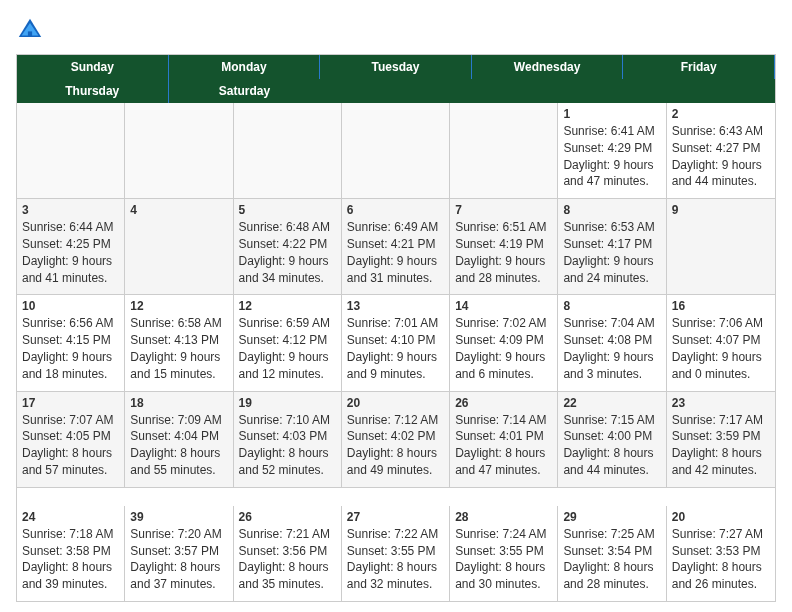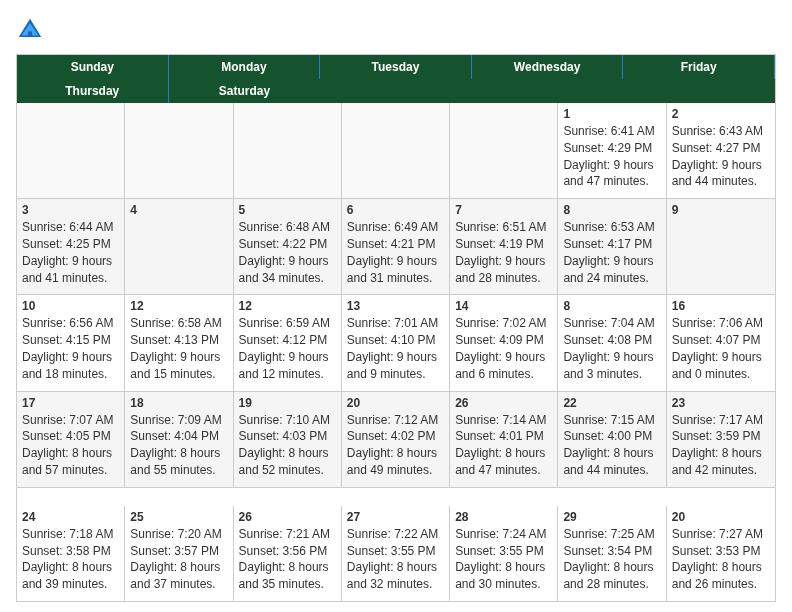--- a/index.html
+++ b/index.html
@@ -243,21 +243,21 @@
             <span class="day-num">23</span>
             <div class="day-info">Sunrise: 7:17 AM<br>Sunset: 3:59 PM<br>Daylight: 8 hours and 42 minutes.</div>
           </div>
         </div>
         <div class="cal-week">
           <div class="cal-cell">
             <span class="day-num">24</span>
             <div class="day-info">Sunrise: 7:18 AM<br>Sunset: 3:58 PM<br>Daylight: 8 hours and 39 minutes.</div>
           </div>
           <div class="cal-cell">
-            <span class="day-num">25</span>
+            <span class="day-num">39</span>
             <div class="day-info">Sunrise: 7:20 AM<br>Sunset: 3:57 PM<br>Daylight: 8 hours and 37 minutes.</div>
           </div>
           <div class="cal-cell">
             <span class="day-num">26</span>
             <div class="day-info">Sunrise: 7:21 AM<br>Sunset: 3:56 PM<br>Daylight: 8 hours and 35 minutes.</div>
           </div>
           <div class="cal-cell">
             <span class="day-num">27</span>
             <div class="day-info">Sunrise: 7:22 AM<br>Sunset: 3:55 PM<br>Daylight: 8 hours and 32 minutes.</div>
           </div>

